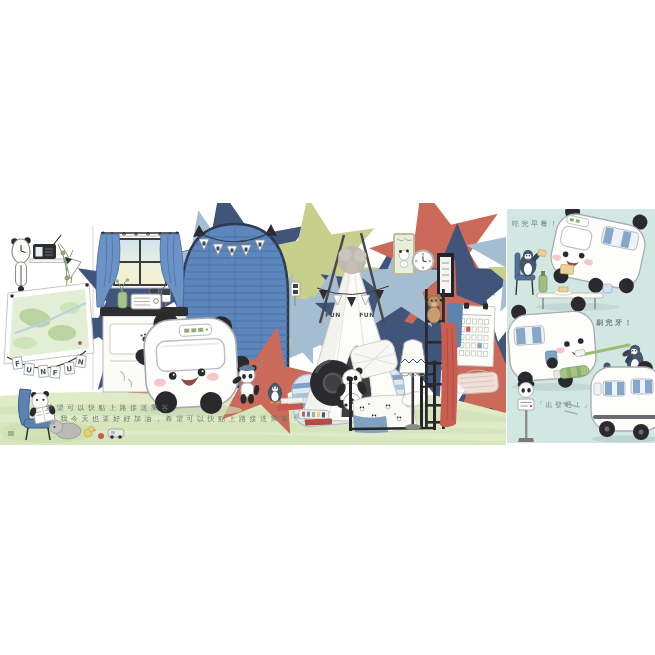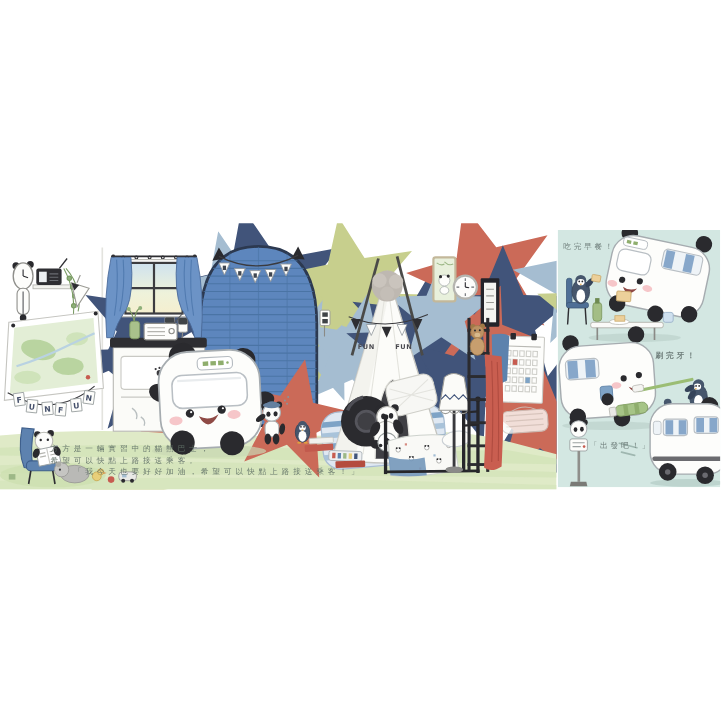--- a/index.html
+++ b/index.html
@@ -2,21 +2,21 @@
 <html><head>
 <meta charset="utf-8">
 <style>
   html,body{margin:0;padding:0;background:#ffffff;}
   .canvas{position:relative;width:655px;height:655px;background:#ffffff;overflow:hidden;
           font-family:"DejaVu Sans",sans-serif;}
   .scene-svg{position:absolute;left:0;top:203px;}
   .panel-svg{position:absolute;left:507px;top:209px;}
   .caption-block{position:absolute;left:46px;top:403px;color:#5f6f66;opacity:.9;}
   .cap-line{white-space:nowrap;font-size:7px;letter-spacing:3.5px;line-height:10.5px;}
-  .cap-line.l3{margin-left:21px;}
+  .cap-line.l3{margin-left:4px;}
   .panel-cap{position:absolute;font-size:7px;letter-spacing:2.5px;color:#647370;
              white-space:nowrap;opacity:.9;}
   .pc1{left:512px;top:219px;}
   .pc2{left:596px;top:318px;font-weight:bold;}
   .pc3{left:536px;top:400px;text-align:right;}
   
   .st-n{fill:#41547a}.st-r{fill:#cb6a58}.st-b{fill:#a5bdd1}.st-g{fill:#c7cf8d}
   text.fun{font-size:7px;font-weight:bold;fill:#45506b;font-family:"DejaVu Sans",sans-serif;}
   text.tee{font-size:6px;font-weight:bold;fill:#4a4a50;letter-spacing:.5px;font-family:"DejaVu Sans",sans-serif;}
 </style>
@@ -588,21 +588,20 @@
     <circle cx="273.6" cy="185" r=".8" fill="#2a2a2e"></circle>
         <circle cx="276.4" cy="185" r=".8" fill="#2a2a2e"></circle>
     <path d="M274,187.5 l2,0 -1,1.6 Z" fill="#e0a23c"></path>
     <ellipse cx="275" cy="193.5" rx="3.6" ry="5" fill="#ffffff"></ellipse>
     <ellipse cx="272" cy="199.5" rx="1.8" ry="1" fill="#e0a23c"></ellipse>
         <ellipse cx="278" cy="199.5" rx="1.8" ry="1" fill="#e0a23c"></ellipse>
   </g>
 </svg>
 
 <div class="caption-block">
-  <div class="cap-line">方方是一輛實習中的貓熊巴士，</div>
   <div class="cap-line">希望可以快點上路接送乘客。</div>
   <div class="cap-line l3">「我今天也要好好加油，希望可以快點上路接送乘客！」</div>
 </div>
 
 <svg class="panel-svg" width="148" height="234" viewBox="0 0 148 234">
   <rect x="0" y="0" width="148" height="234" fill="#d3e7e2"></rect>
 
   <g>
     <ellipse cx="70" cy="98" rx="42" ry="4" fill="#b9cec8" opacity=".6"></ellipse>
     <g transform="rotate(12 91 42)">

